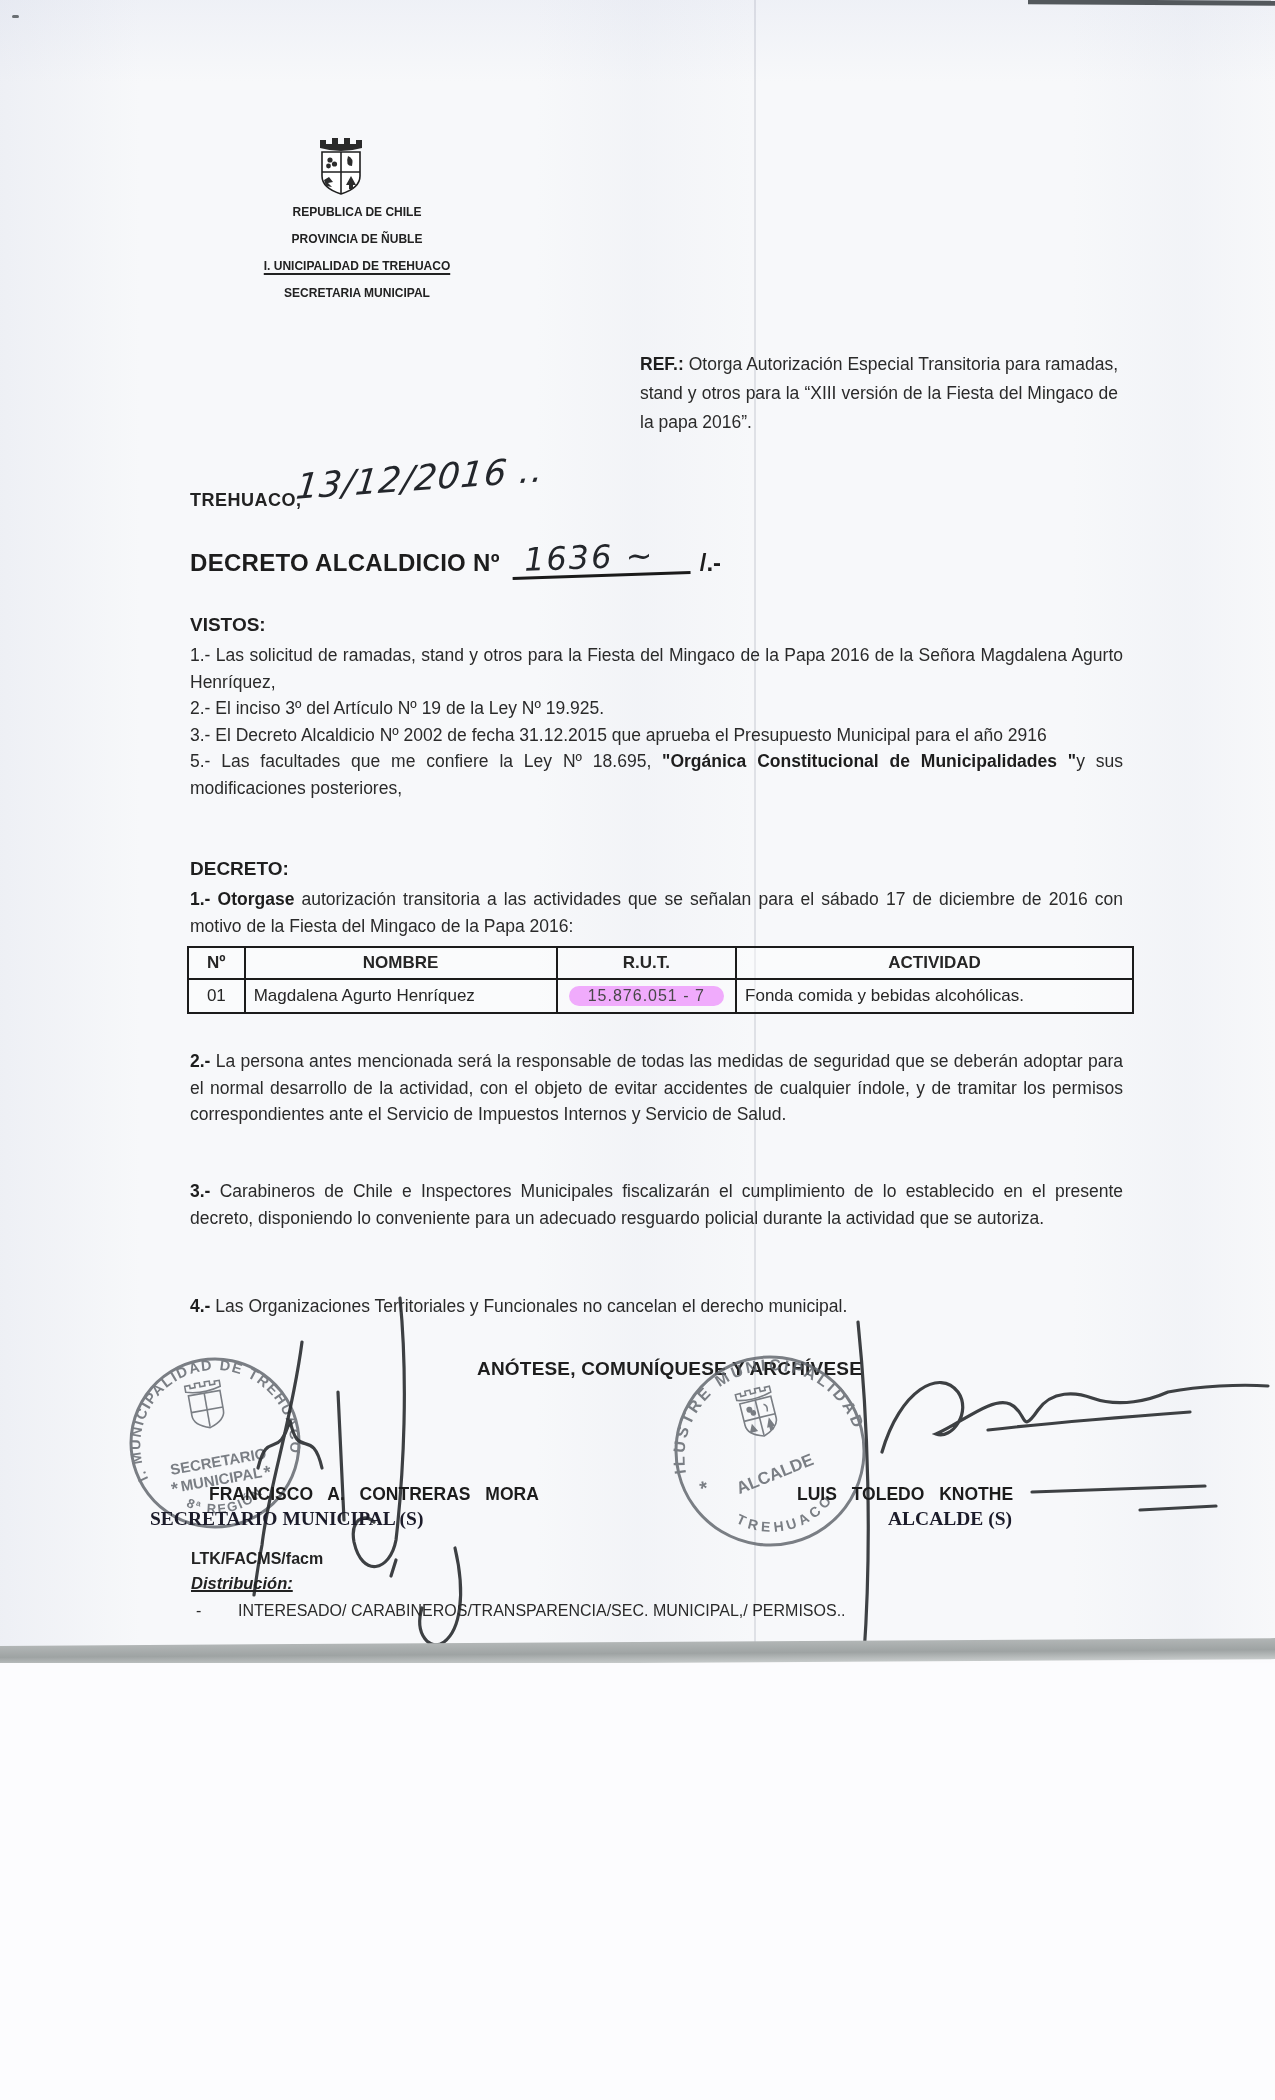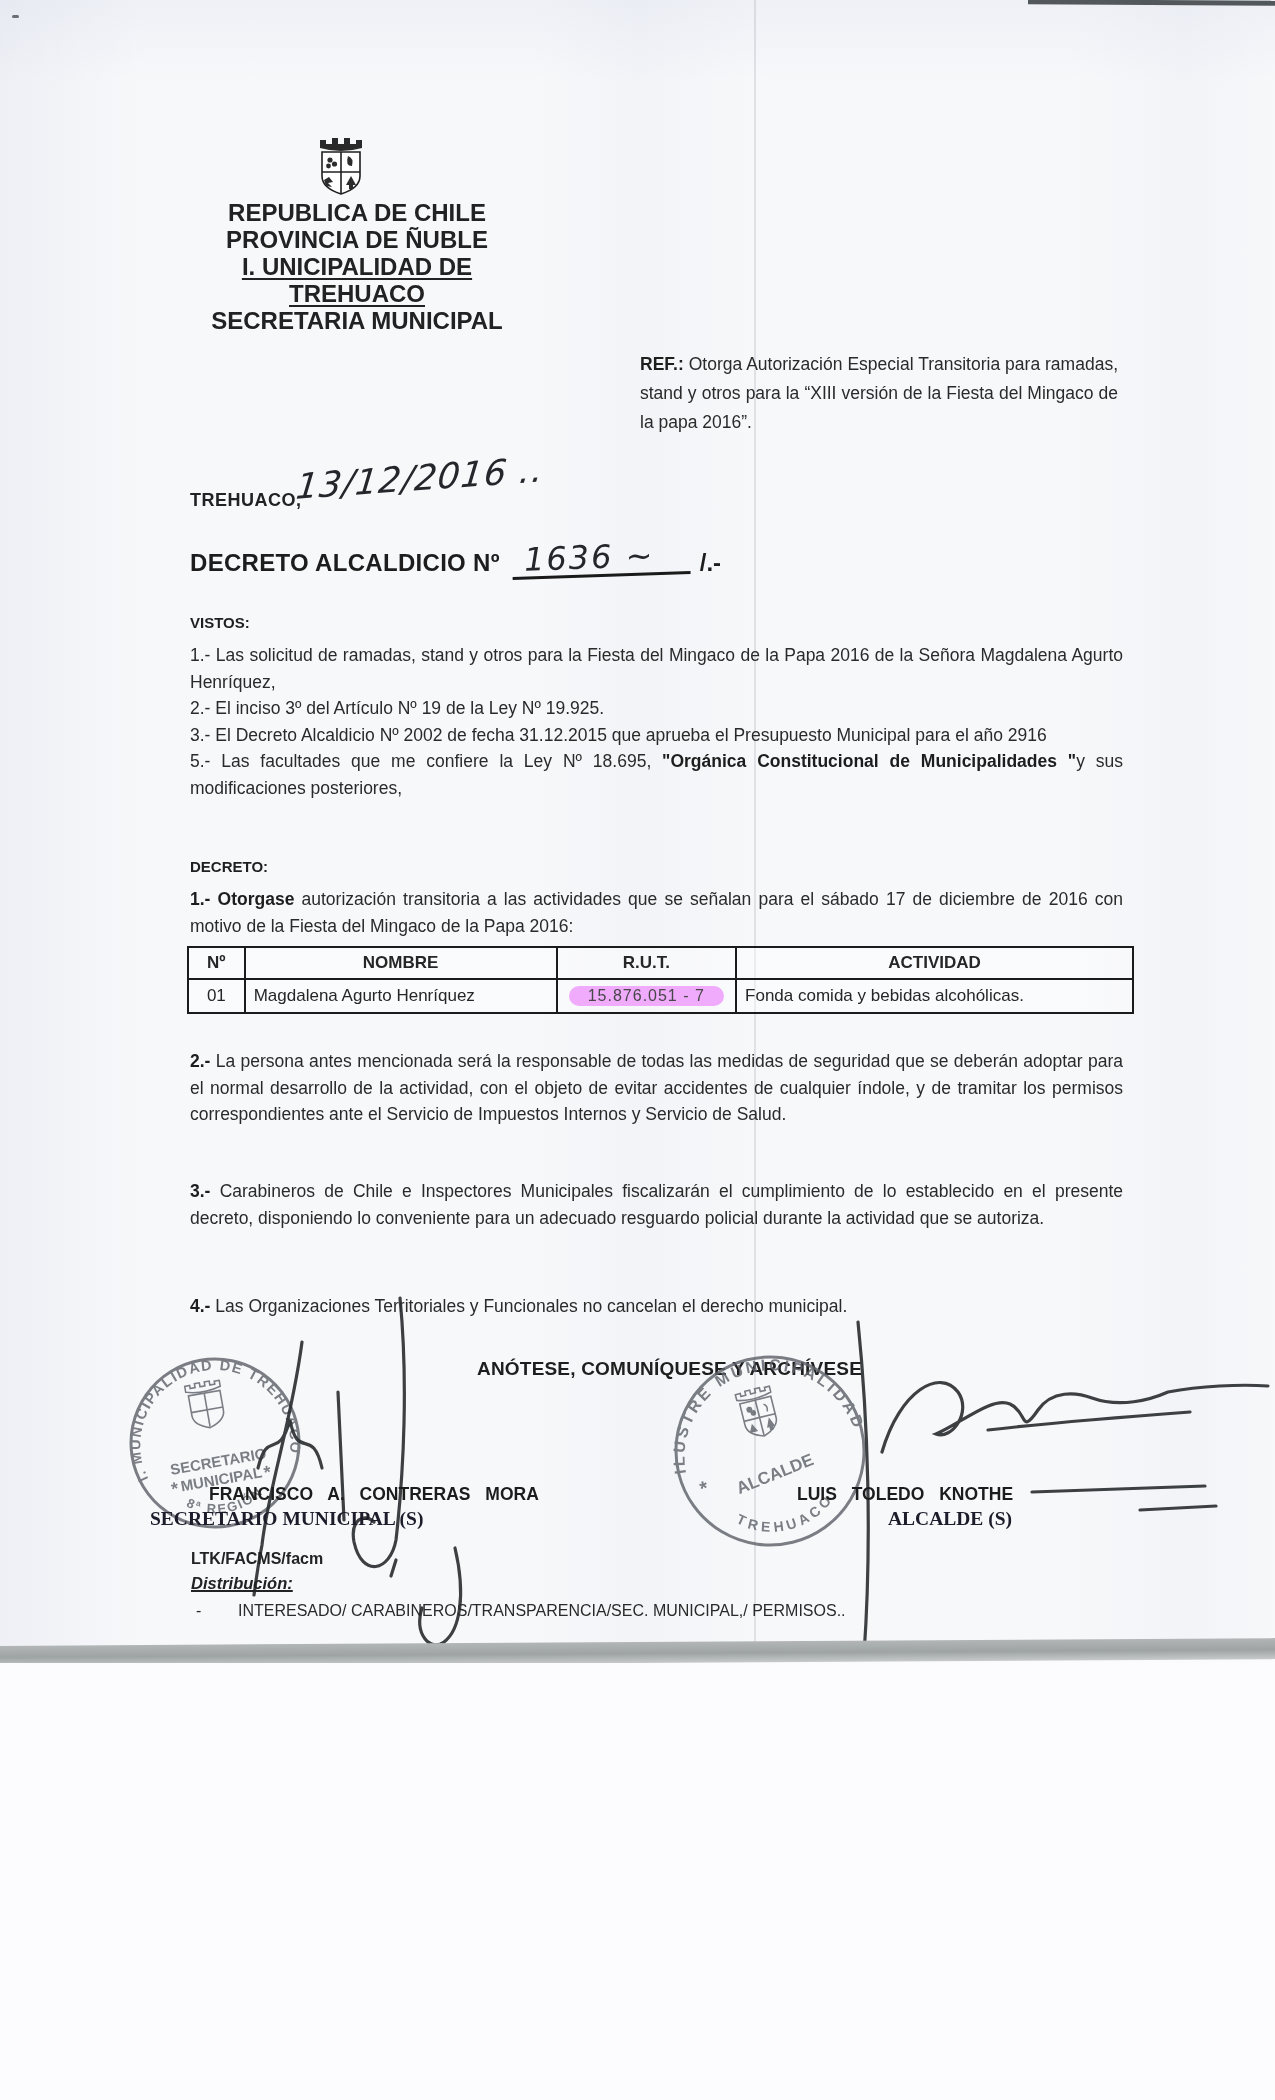--- a/index.html
+++ b/index.html
@@ -18,42 +18,42 @@
   .edge-line{position:absolute;left:1028px;top:0;width:250px;height:5px;
              background:#53585c;transform:rotate(.4deg);}
   .speck{position:absolute;left:12px;top:15px;width:7px;height:3px;background:#6a6f73;border-radius:2px;}
   .band{position:absolute;left:-15px;top:1642px;width:1310px;height:21px;
         background:linear-gradient(180deg,#b2b6b6,#9ea3a3 55%,#c6caca);transform:rotate(-.35deg);}
   .below{position:absolute;left:0;top:1663px;width:1275px;height:437px;background:#fcfcfe;}
 
   
   .emblem{position:absolute;left:311px;top:133px;}
   .letterhead{position:absolute;left:178px;top:199px;width:358px;text-align:center;
-              font-weight:bold;font-size:24px;line-height:27px;color:#222;}
+              font-weight:bold;font-size:12px;line-height:27px;color:#222;}
   .letterhead .u{text-decoration:underline;text-decoration-thickness:2px;text-underline-offset:3px;}
 
   
   .ref{position:absolute;left:640px;top:350px;width:478px;font-size:17.5px;
        line-height:29px;text-align:justify;color:#2a2a2a;}
   .ref b{color:#1e1e1e;}
 
   
   .placeline{position:absolute;left:190px;top:490px;font-weight:bold;font-size:18px;letter-spacing:.5px;color:#222;}
   .hand{font-family:"DejaVu Sans",sans-serif;font-style:italic;color:#23262b;}
   .hand-date{position:absolute;left:296px;top:458px;font-size:35px;letter-spacing:1px;
              transform:rotate(-4deg) skewX(-10deg);}
   .decreeline{position:absolute;left:190px;top:540px;display:flex;align-items:flex-end;}
   .decree-label{font-weight:bold;font-size:24px;letter-spacing:.3px;color:#1d1d1d;}
   .hand-number{display:inline-block;min-width:162px;margin-left:12px;padding:0 4px 0 12px;
                border-bottom:3px solid #1a1a1a;font-size:32px;letter-spacing:2px;line-height:34px;
                transform:rotate(-2deg);}
   .decree-suffix{font-weight:bold;font-size:24px;margin-left:10px;color:#1d1d1d;}
 
   
-  .sect-title{position:absolute;left:190px;font-weight:bold;font-size:15px;color:#1f1f1f;}
+  .sect-title{position:absolute;left:190px;font-weight:bold;font-size:19px;color:#1f1f1f;}
   .flow{position:absolute;left:190px;width:933px;font-size:17.5px;line-height:26.5px;
         text-align:justify;color:#2a2a2a;}
   .flow p{margin:0;}
   .flow b{color:#1d1d1d;}
 
   
   table.permits{position:absolute;left:187px;top:946px;width:947px;border-collapse:collapse;
                 font-size:17px;color:#262626;background:rgba(255,255,255,.4);}
   table.permits th,table.permits td{border:2.5px solid #1b1b1b;padding:2px 8px;}
   table.permits th{font-weight:bold;text-align:center;height:26px;}

